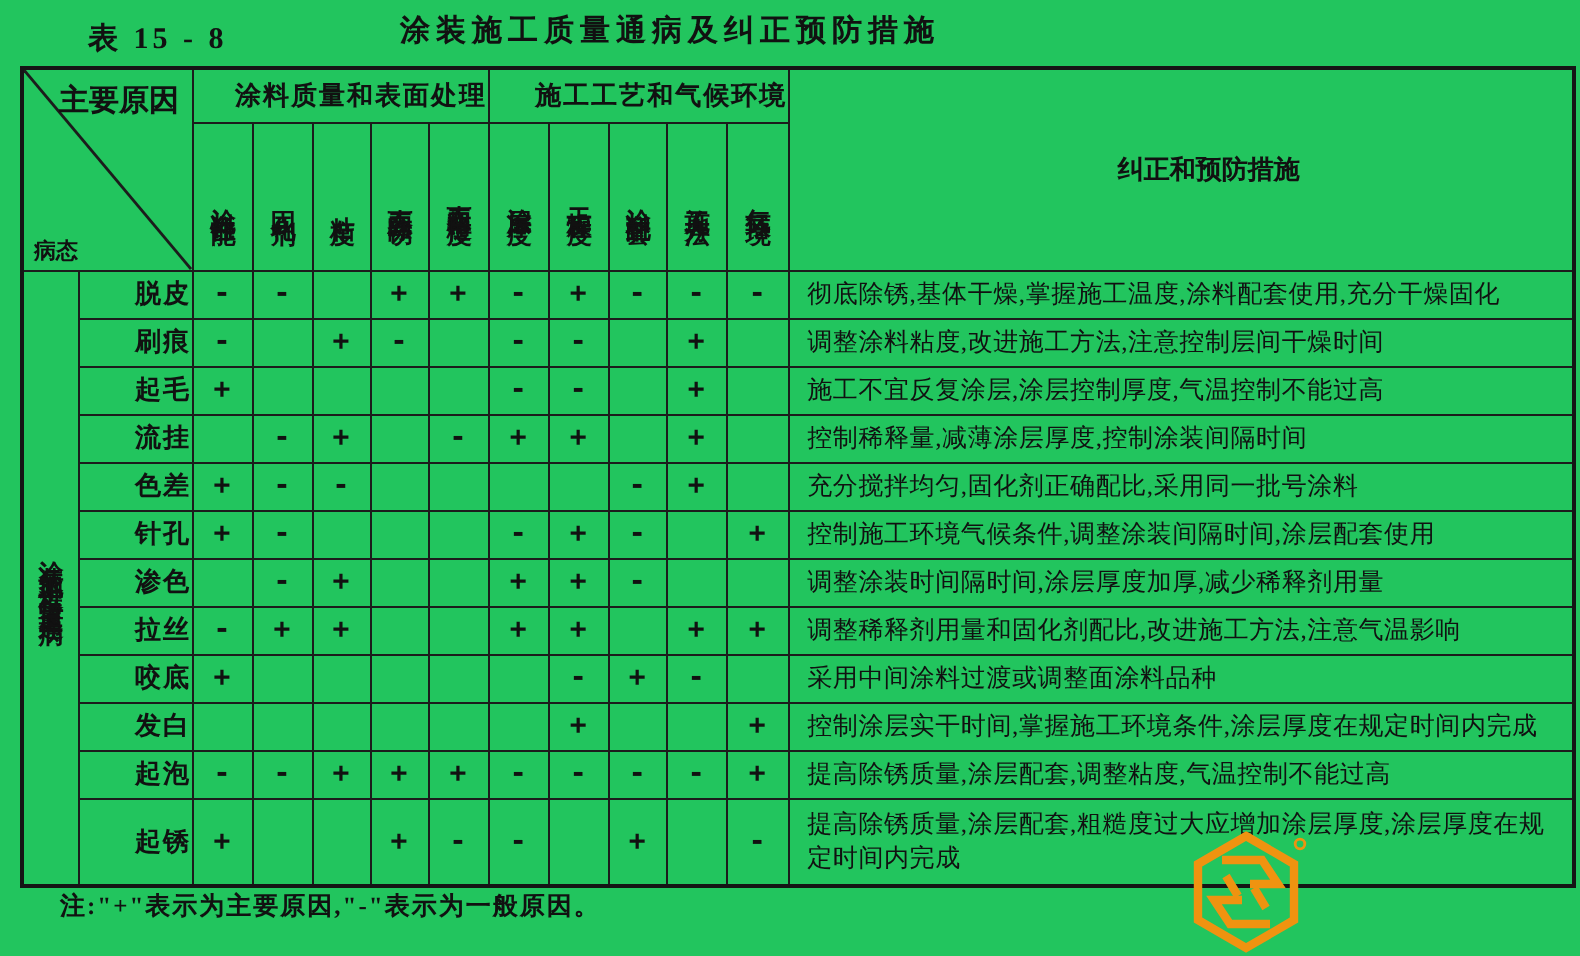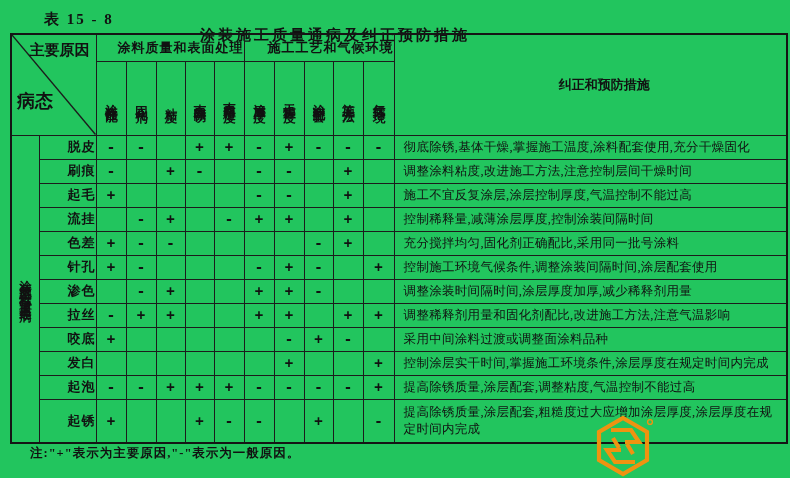--- a/index.html
+++ b/index.html
@@ -6,21 +6,21 @@
   html,body { width:790px; height:478px; }
   body {
     font-family: "Liberation Serif", serif;
     background:#ffffff; color:#111;
     position:relative; overflow:hidden;
   }
   .page { position:absolute; inset:0; background:#22c55e; }
 
   .tophdr { position:absolute; top:6px; left:0; width:100%; height:26px; }
   .table-no { position:absolute; left:44px; top:4px; font-size:15px; font-weight:bold; letter-spacing:2px; }
-  .page-title { position:absolute; left:0; right:120px; top:20px; text-align:center; font-size:15px; font-weight:bold; letter-spacing:3px; }
+  .page-title { position:absolute; left:0; right:120px; top:0; text-align:center; font-size:15px; font-weight:bold; letter-spacing:3px; }
 
   table.main {
     position:absolute; left:10px; top:33px;
     width:776px; height:404px;
     border-collapse:collapse; table-layout:fixed;
     border:2px solid #151515;
   }
   th, td { border:1px solid #1c1c1c; padding:0; vertical-align:middle; }
 
   th.grp { font-size:13px; font-weight:bold; text-align:right; height:27px; letter-spacing:1px; }
@@ -31,21 +31,21 @@
   }
   th.vert .vtxt {
     writing-mode:vertical-rl; text-orientation:upright;
     display:inline-block; line-height:1.05; letter-spacing:2px;
     margin:0 auto;
   }
 
   th.corner { position:relative; padding:0; }
   .corner-svg { position:absolute; inset:0; width:100%; height:100%; }
   .c-tr { position:absolute; top:6px; right:6px; font-size:15px; font-weight:bold; }
-  .c-bl { position:absolute; bottom:22px; left:5px; font-size:18px; font-weight:bold; }
+  .c-bl { position:absolute; bottom:2px; left:5px; font-size:11px; font-weight:bold; }
 
   td.sidebar {
     text-align:center; font-weight:bold; font-size:12.5px;
   }
   td.sidebar .vtxt {
     writing-mode:vertical-rl; text-orientation:upright;
     display:inline-block; line-height:1.0; letter-spacing:3px;
   }
 
   td.rowname { text-align:center; font-size:13px; font-weight:bold; height:24px; letter-spacing:1px;padding-left:28px; }

